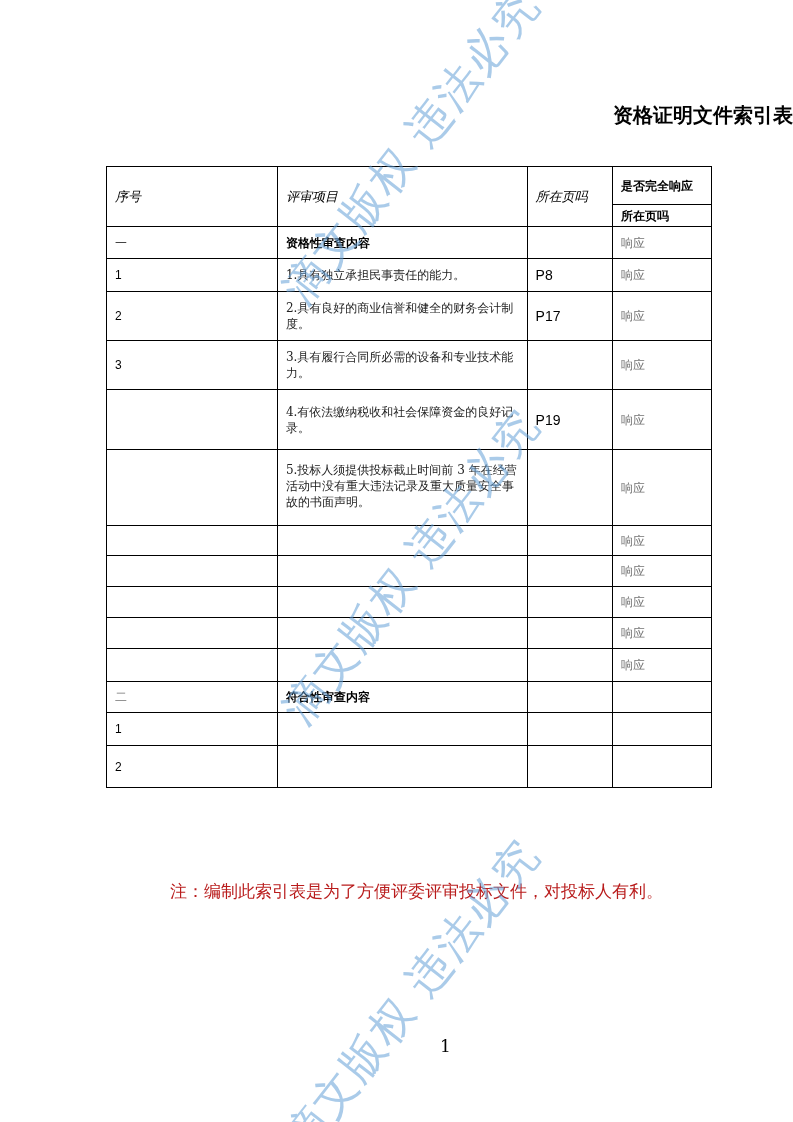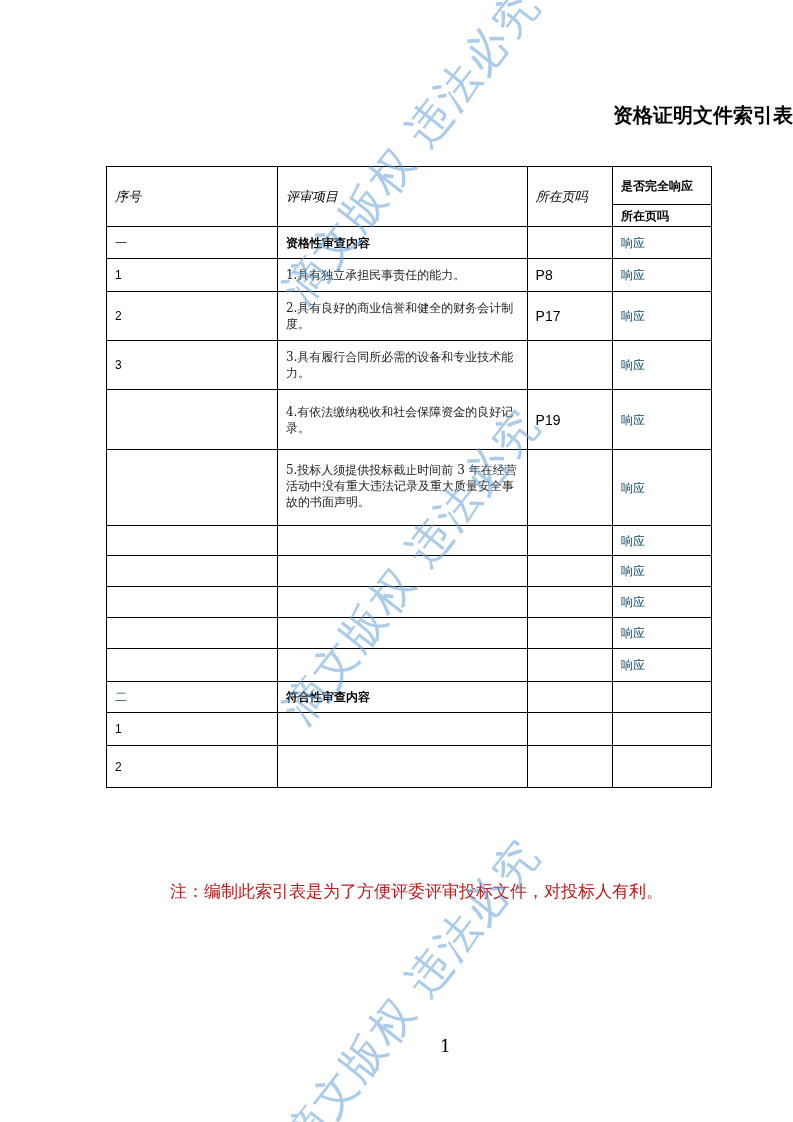--- a/index.html
+++ b/index.html
@@ -23,21 +23,21 @@
     line-height: 16px;
   }
   .c-seq { width: 152px; }
   .c-item { width: 222px; }
   .c-page { width: 76px; text-align: center; }
   .c-resp { width: 88px; }
   .hdr { font-family: "DejaVu Sans", "Liberation Sans", sans-serif; font-size: 13px; font-style: italic; }
   .bold { font-weight: bold; font-family: "DejaVu Sans", "Liberation Sans", sans-serif; }
   .page { font-family: "Liberation Sans", sans-serif; font-size: 14px; }
   .num { font-family: "Liberation Sans", sans-serif; }
-  .resp { color: #0c4a6e; }
+  .resp { color: #737373; }
   .item { color: #222; margin-left: 40px; }
   .note {
     position: absolute; left: 170px; top: 880px; font-size: 17px; color: #b91c1c;
   }
   .pagenum { position: absolute; left: 440px; top: 1036px; font-size: 17px; }
   .wm {
     position: absolute; color: rgba(100, 160, 215, 0.55); font-size: 44px;
     font-family: "DejaVu Sans", "Liberation Sans", sans-serif;
     transform: rotate(-52deg); transform-origin: left top; white-space: nowrap;
     pointer-events: none; letter-spacing: 2px;

